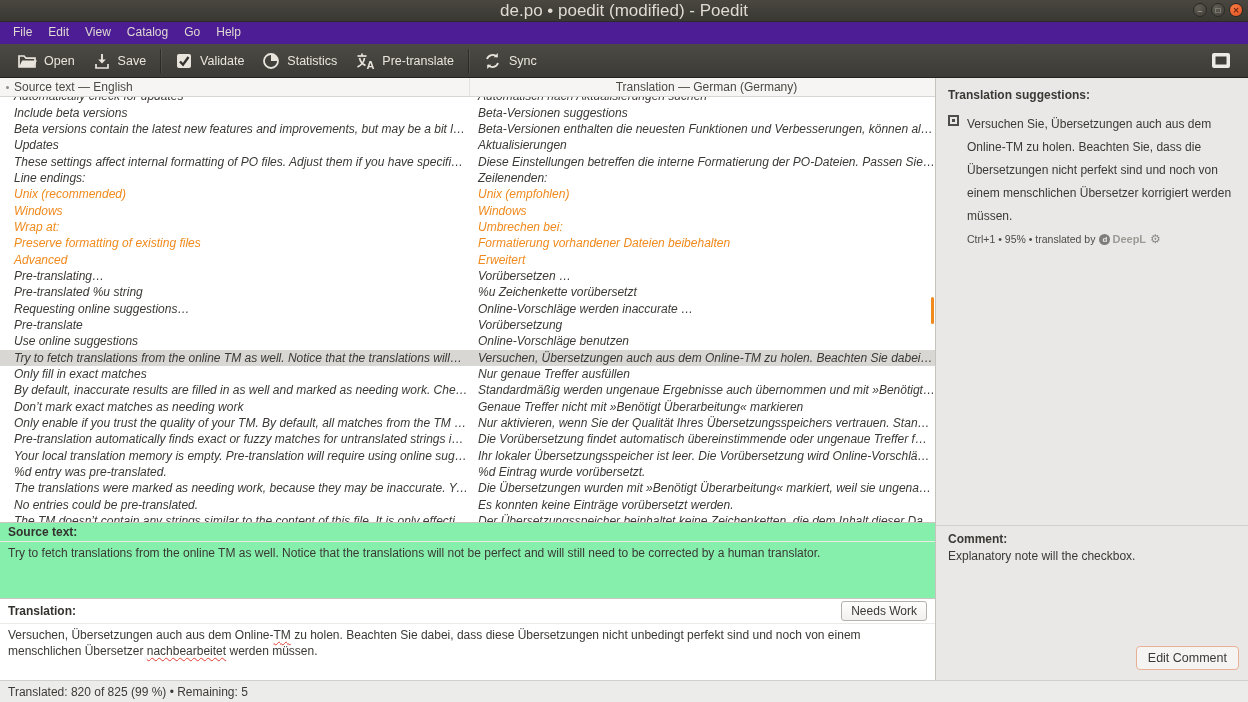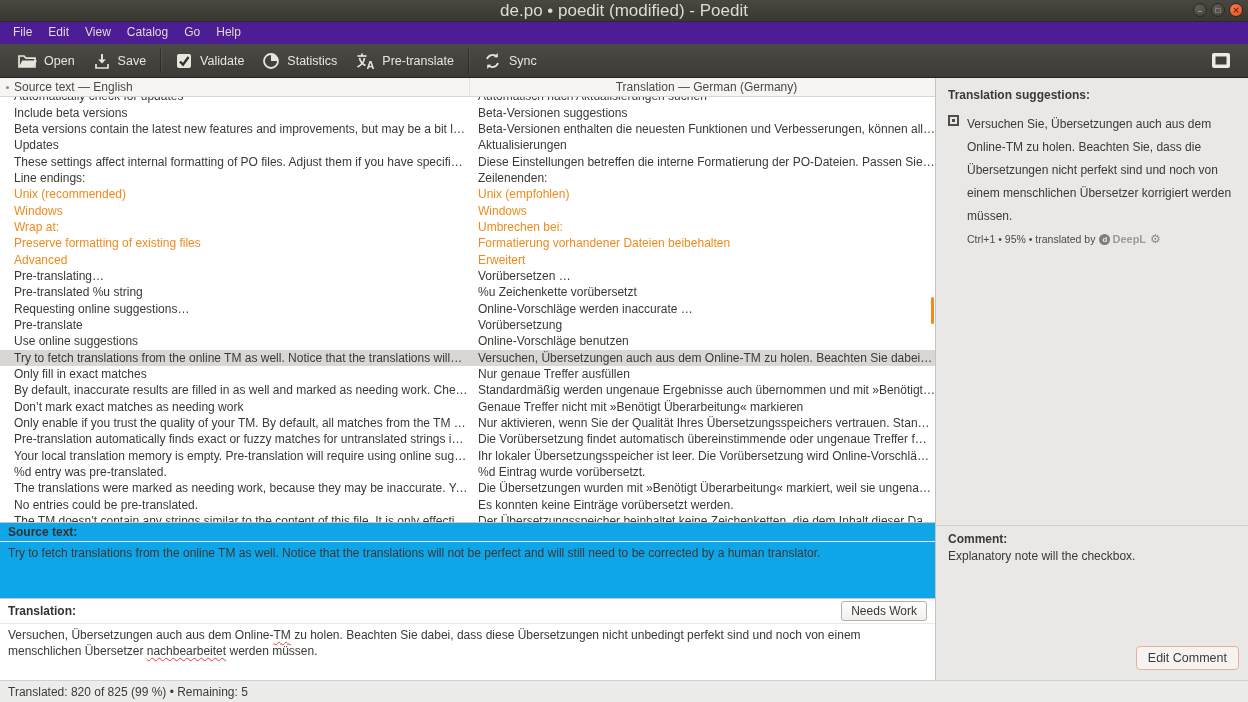--- a/index.html
+++ b/index.html
@@ -34,32 +34,32 @@
   .main { display:flex; height:602px; }
   .editor { width:936px; display:flex; flex-direction:column; border-right:1px solid #c6c3be; background:#fff; }
 
   .grid-header { height:19px; background:#f6f5f3; border-bottom:1px solid #d8d6d2; display:flex;
     align-items:center; font-size:12px; color:#4a4944; position:relative; flex:none;text-align:center; }
   .sort-dot { position:absolute; left:6px; top:8px; width:3px; height:3px; background:#8d8b86; border-radius:50%; }
   .hcol1 { width:470px; padding-left:14px; border-right:1px solid #e4e2de; height:100%; display:flex; align-items:center; }
   .hcol2 { flex:1; padding-left:8px; }
 
   .rows-viewport { height:425px; overflow:hidden; position:relative; flex:none; background:#fff; }
-  .rows { margin-top:-9px; }
+  .rows { margin-top:-9px;font-style:italic; }
   .row { height:16.35px; display:flex; align-items:center; white-space:nowrap;
     font-size:12px; color:#3a3935; }
   .cell { overflow:hidden; text-overflow:ellipsis; }
   .cell-en { width:470px; padding-left:14px; flex:none; }
   .cell-de { flex:1; padding-left:8px; }
   .row.accent { color:#f08a1d; }
   .row.selected { background:#d9d7d3; }
   .vscroll-thumb { position:absolute; right:1px; top:200px; width:3px; height:27px;
     background:#f08a1d; border-radius:2px; }
 
-  .source-panel { border-top:1px solid #c9c6c1; height:76px; flex:none; background:#0ea5e9; }
+  .source-panel { border-top:1px solid #c9c6c1; height:76px; flex:none; background:#86efac; }
   .panel-label-row { display:flex; align-items:center; justify-content:space-between;
     padding:2px 8px; border-bottom:1px solid #eceae7; }
   .panel-label { font-size:12px; font-weight:bold; color:#33322f; }
   .panel-text { font-size:12px; color:#3a3935; padding:3px 8px; line-height:1.35; }
   .translation-panel { border-top:1px solid #c9c6c1; flex:1; background:#fff; }
   .needs-work-btn { font-size:12px; color:#3a3935; padding:2px 9px;
     border:1px solid #b4b1ac; border-radius:3px; background:linear-gradient(#fefefd,#f1f0ee); }
   .squiggle { text-decoration:underline; text-decoration-style:wavy;
     text-decoration-color:#e03c31; text-decoration-thickness:1px; text-underline-offset:2px; }
 

